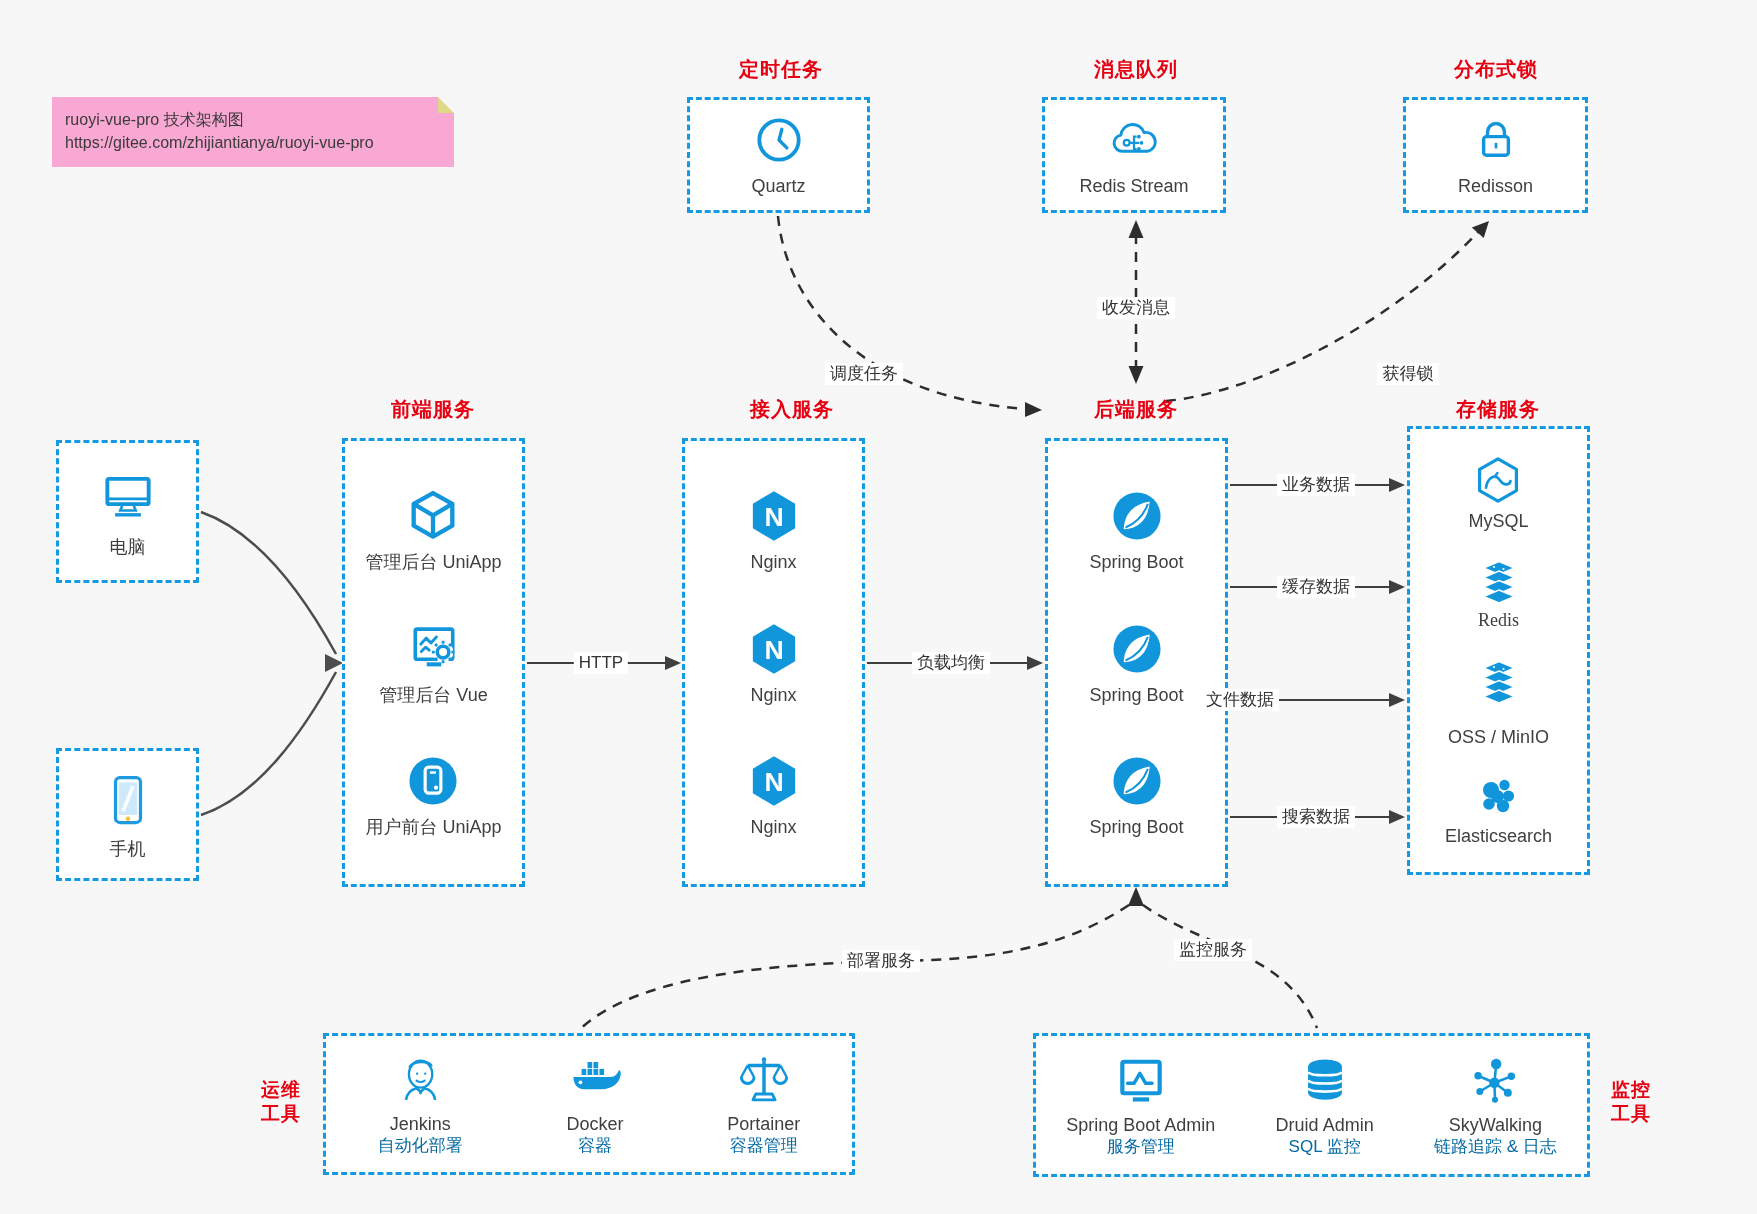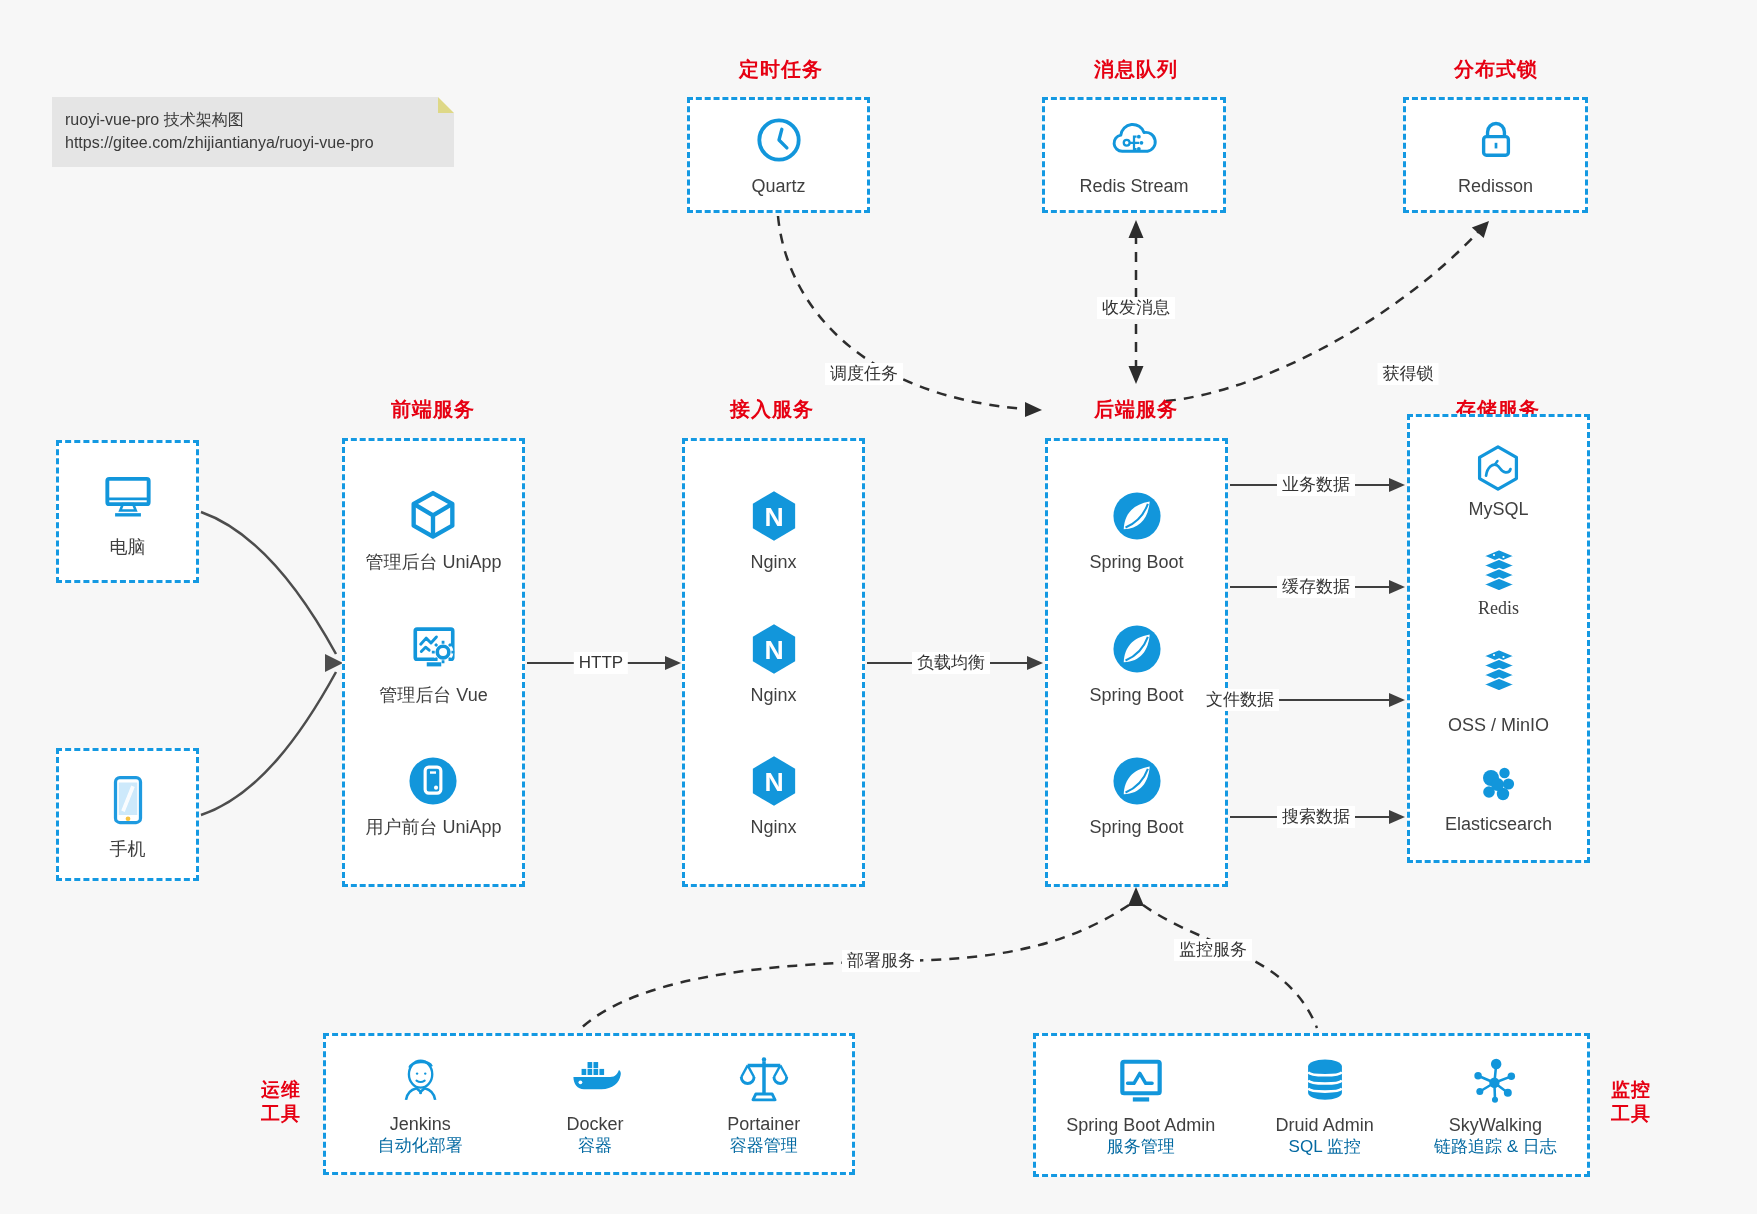--- a/index.html
+++ b/index.html
@@ -14,21 +14,21 @@
           white-space:nowrap;z-index:2;letter-spacing:1px;}
   .sidetitle{position:absolute;color:#e60012;font-weight:bold;font-size:19px;line-height:24px;
              text-align:center;z-index:2;letter-spacing:1px;}
   .item{display:flex;flex-direction:column;align-items:center;gap:7px;}
   .ilabel{font-size:18px;color:#3f3f3f;white-space:nowrap;line-height:21px;}
   .item2{display:flex;flex-direction:column;align-items:center;gap:5px;text-align:center;}
   .iname{font-size:18px;color:#3f3f3f;white-space:nowrap;line-height:22px;}
   .idesc{font-size:17px;color:#0369a1;white-space:nowrap;line-height:21px;}
   .chip{position:absolute;transform:translate(-50%,-50%);background:#fff;padding:1px 5px;
         font-size:17px;color:#333;white-space:nowrap;z-index:5;line-height:20px;}
-  .note{position:absolute;left:52px;top:97px;width:402px;height:70px;background:#e5e5e5;z-index:2;
+  .note{position:absolute;left:52px;top:97px;width:402px;height:70px;background:#f9a8d4;z-index:2;
         box-sizing:border-box;padding:11px 0 0 13px;font-size:16px;line-height:23px;color:#3a3a3a;}
   .note::after{content:"";position:absolute;top:0;right:0;width:0;height:0;
         border-bottom:16px solid #ded887;border-right:16px solid #f7f7f7;}
   svg.ic{display:block;}
 </style>
 </head>
 <body>
 
 <div class="page">
 
@@ -150,21 +150,21 @@
       <svg class="ic" width="60" height="58" viewBox="0 0 48 48">
         <circle cx="24" cy="24" r="19.5" fill="#1296db"></circle>
         <rect x="17.5" y="12.5" width="13" height="21.5" rx="3" fill="none" stroke="#ffffff" stroke-width="2.6"></rect>
         <path d="M21.5 17 h5" stroke="#ffffff" stroke-width="2"></path>
         <circle cx="26.5" cy="29.5" r="1.7" fill="#ffffff"></circle>
       </svg>
       <div class="ilabel">用户前台 UniApp</div>
     </div>
   </div>
 
-  <div class="gtitle" style="left:772px;top:396px;">接入服务</div>
+  <div class="gtitle" style="left:792px;top:396px;">接入服务</div>
   <div class="box" style="left:682px;top:438px;width:183px;height:449px;">
     <div class="item">
       <svg class="ic" width="58" height="58" viewBox="0 0 48 48">
         <path d="M24 3.5 L41.5 13.8 V34.2 L24 44.5 L6.5 34.2 V13.8 Z" fill="#1296db"></path>
         <text x="24" y="32" font-size="22" font-weight="bold" fill="#ffffff" text-anchor="middle" font-family="Liberation Sans, sans-serif">N</text>
       </svg>
       <div class="ilabel">Nginx</div>
     </div>
     <div class="item">
       <svg class="ic" width="58" height="58" viewBox="0 0 48 48">
@@ -204,21 +204,21 @@
       <svg class="ic" width="58" height="58" viewBox="0 0 48 48">
         <circle cx="24" cy="24" r="19.5" fill="#1296db"></circle>
         <path d="M34.5 12 C 20 14.5, 13.5 23, 13 35 C 27 34.5, 33.5 25, 34.5 12 Z" fill="#ffffff"></path>
         <path d="M14.5 33.5 C 23 30, 29.5 23.5, 33 14" fill="none" stroke="#1296db" stroke-width="1.7"></path>
       </svg>
       <div class="ilabel">Spring Boot</div>
     </div>
   </div>
 
   <div class="gtitle" style="left:1498px;top:396px;">存储服务</div>
-  <div class="box" style="left:1407px;top:414px;width:183px;height:449px;">
+  <div class="box" style="left:1407px;top:426px;width:183px;height:449px;">
     <div class="item" style="gap:5px;">
       <svg class="ic" width="52" height="52" viewBox="0 0 48 48">
         <path d="M24 4.5 L41 14.2 V33.8 L24 43.5 L7 33.8 V14.2 Z" fill="none" stroke="#1296db" stroke-width="3" stroke-linejoin="round"></path>
         <path d="M13 31 C 14 23.5, 19 19.5, 23 21.5 C 26.5 23.3, 26 27.5, 31 28 C 33.5 28.2, 35 27, 35.5 25" fill="none" stroke="#1296db" stroke-width="2.5" stroke-linecap="round"></path>
         <path d="M21 21 l2.5-3.5" stroke="#1296db" stroke-width="2.3" stroke-linecap="round"></path>
       </svg>
       <div class="ilabel">MySQL</div>
     </div>
     <div class="item" style="gap:5px;font-family:Liberation Serif, serif;">
       <svg class="ic" width="50" height="48" viewBox="0 0 48 48">

